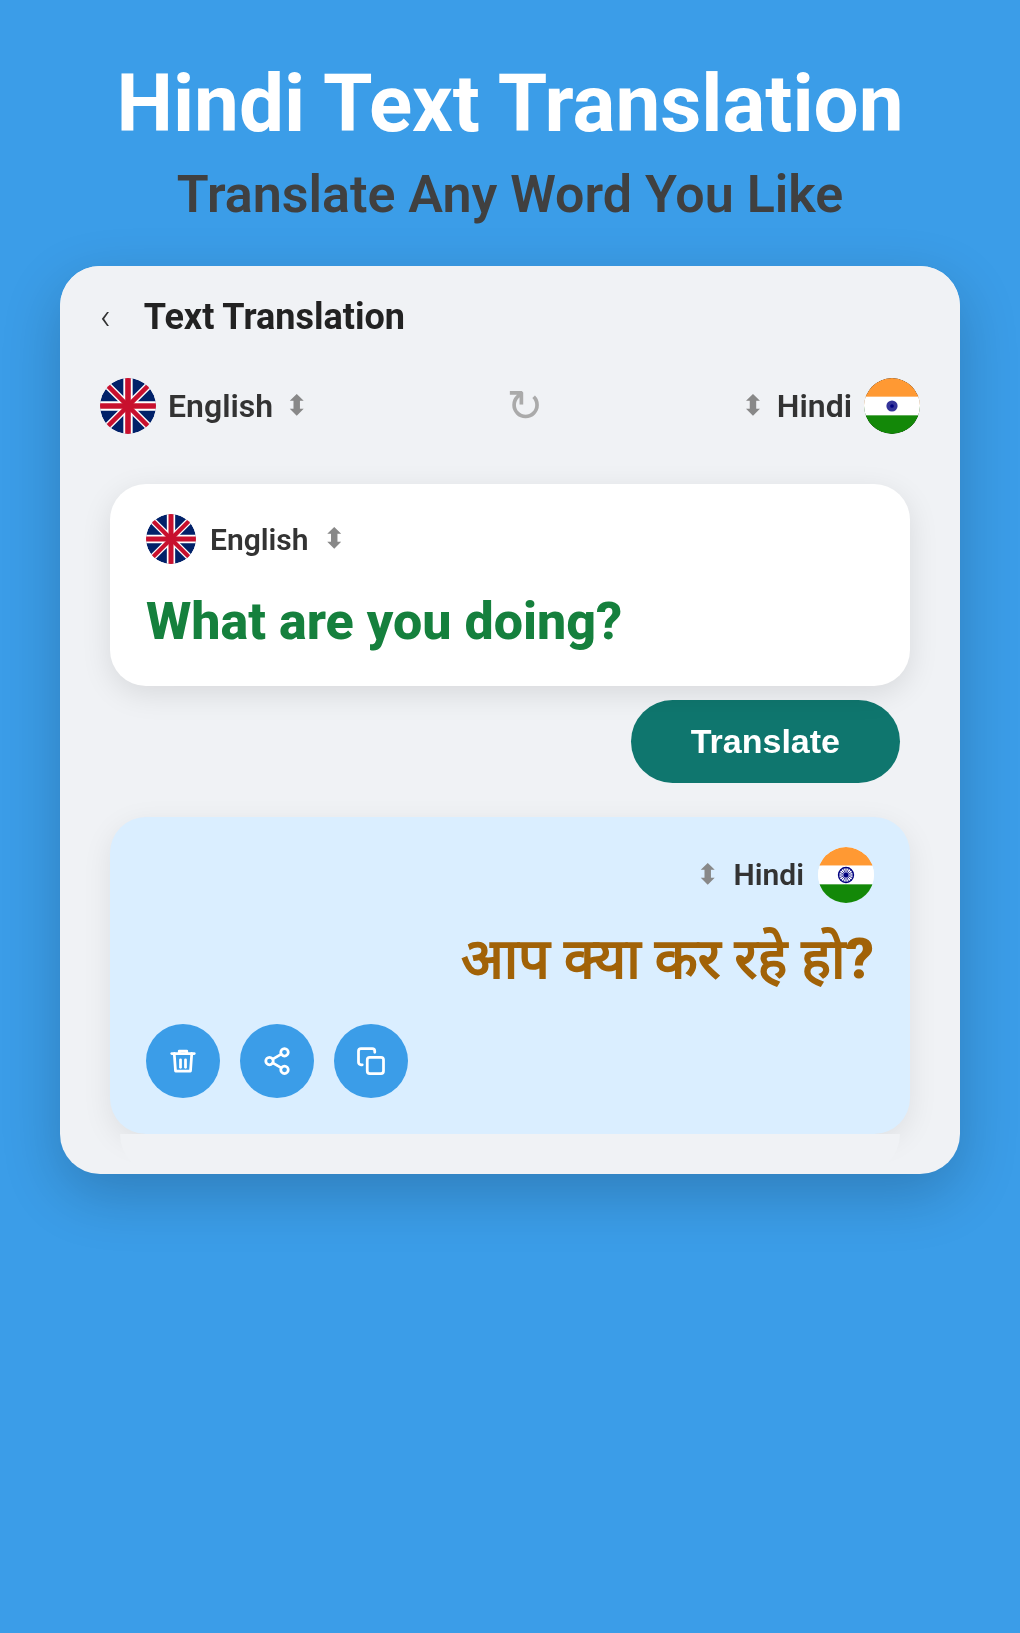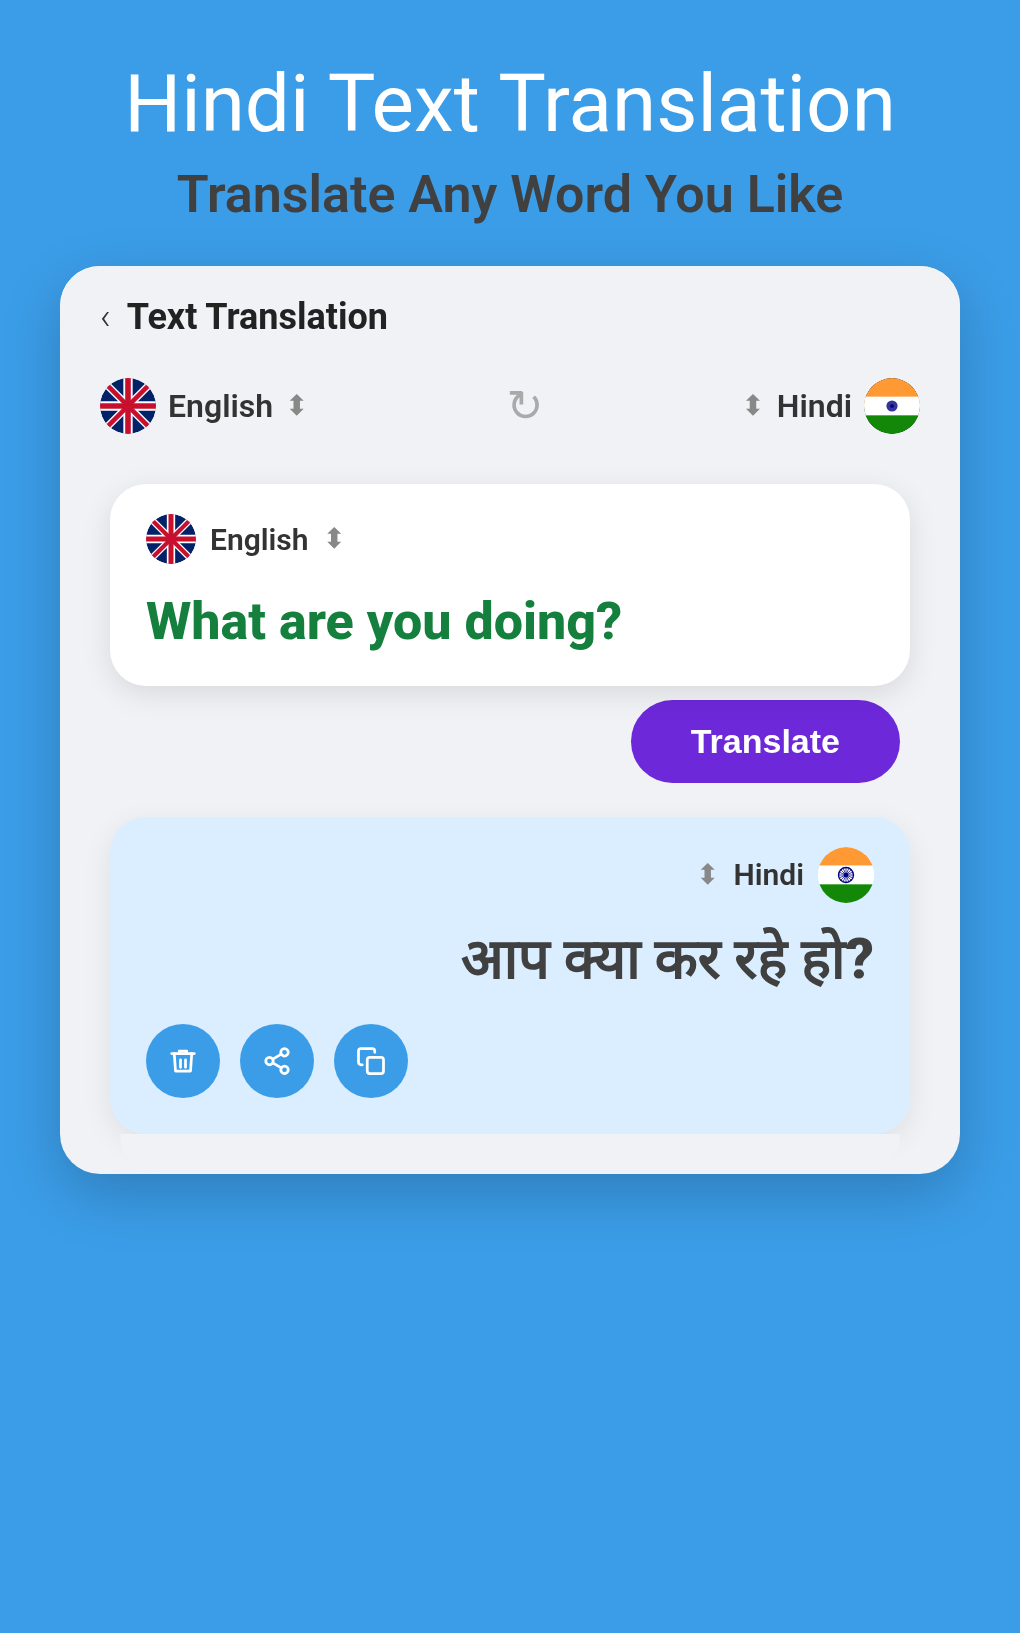--- a/index.html
+++ b/index.html
@@ -13,21 +13,21 @@
       position: relative;
     }
 
     .header {
       text-align: center;
       padding: 60px 40px 40px;
     }
 
     .header-title {
       font-size: 80px;
-      font-weight: 400;
+      font-weight: 700;
       color: #ffffff;
       line-height: 1.1;
       margin-bottom: 16px;
     }
 
     .header-subtitle {
       font-size: 52px;
       font-weight: 600;
       color: #404040;
       line-height: 1.2;
@@ -53,20 +53,21 @@
     .back-arrow {
       font-size: 36px;
       color: #333;
       font-weight: 300;
     }
 
     .top-bar-title {
       font-size: 36px;
       font-weight: 700;
       color: #222;
+      margin-left: 17px;
     }
 
     .lang-selector-bar {
       background: #f0f2f5;
       padding: 20px 40px 30px;
       display: flex;
       align-items: center;
       justify-content: space-between;
     }
 
@@ -128,21 +129,21 @@
     .translate-btn-row {
       display: flex;
       justify-content: flex-end;
       padding: 24px 60px;
       margin-top: -10px;
       position: relative;
       z-index: 1;
     }
 
     .translate-btn {
-      background: #6d28d9;
+      background: #0f766e;
       color: #fff;
       border: none;
       border-radius: 50px;
       padding: 22px 60px;
       font-size: 34px;
       font-weight: 600;
       cursor: pointer;
     }
 
     
@@ -158,21 +159,21 @@
       display: flex;
       align-items: center;
       justify-content: flex-end;
       gap: 14px;
       margin-bottom: 20px;
     }
 
     .output-text {
       font-size: 56px;
       font-weight: 900;
-      color: #404040;
+      color: #a16207;
       text-align: right;
       line-height: 1.3;
     }
 
     .action-buttons-row {
       display: flex;
       gap: 20px;
       margin-top: 28px;
     }
 

